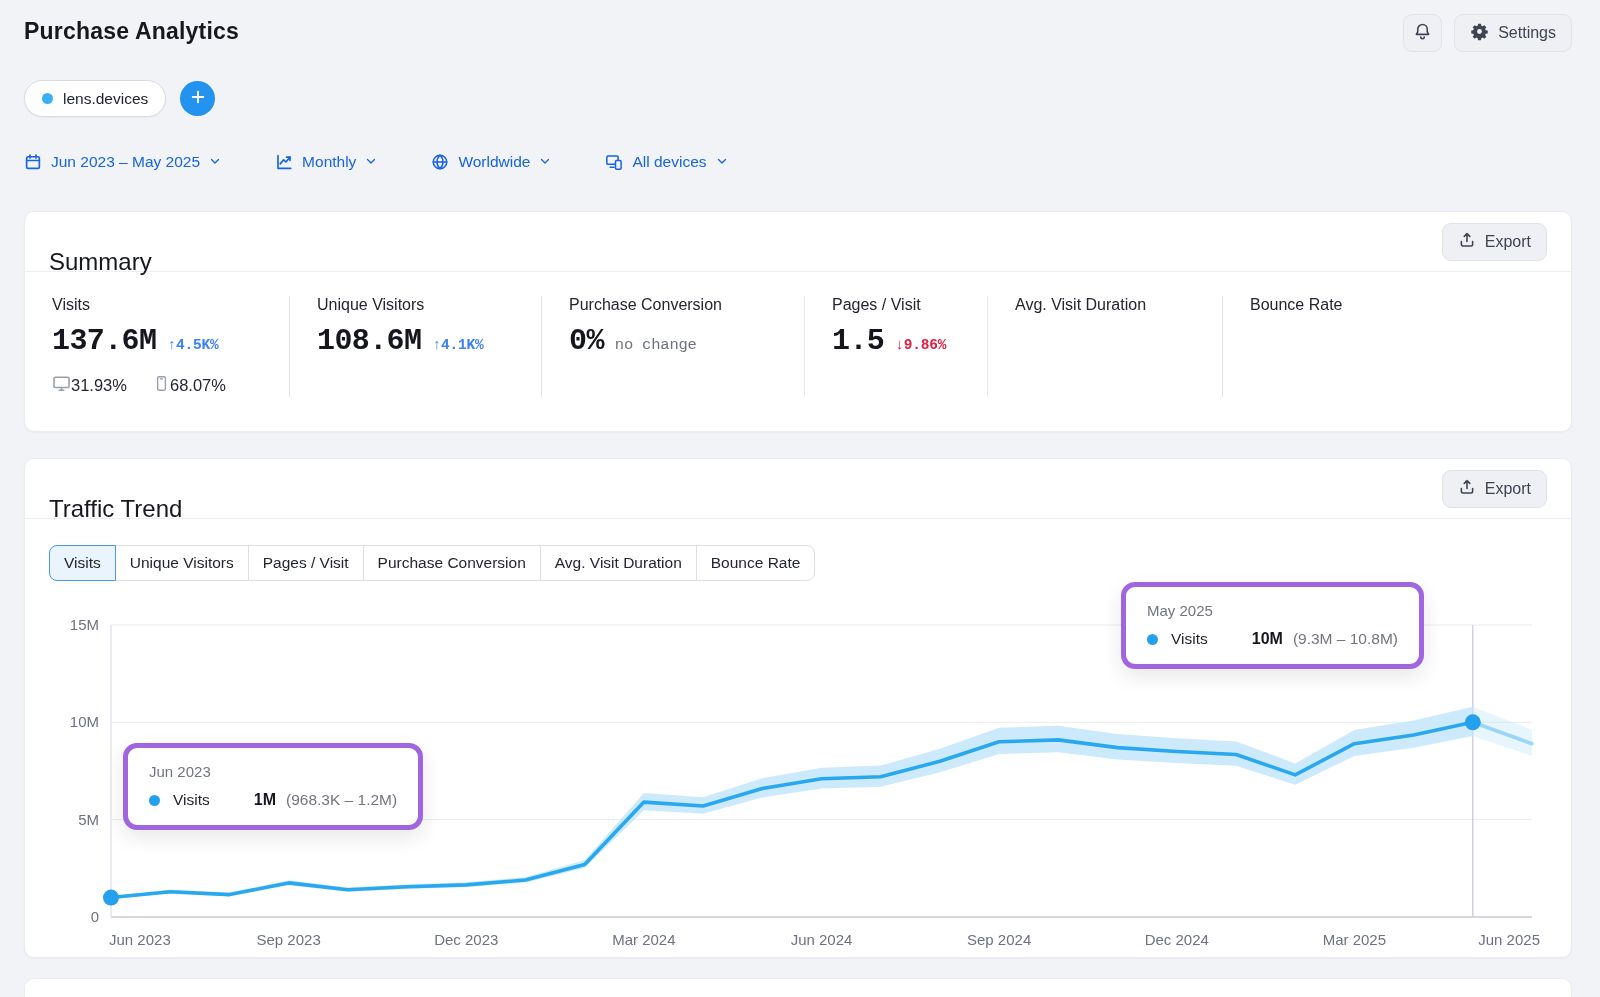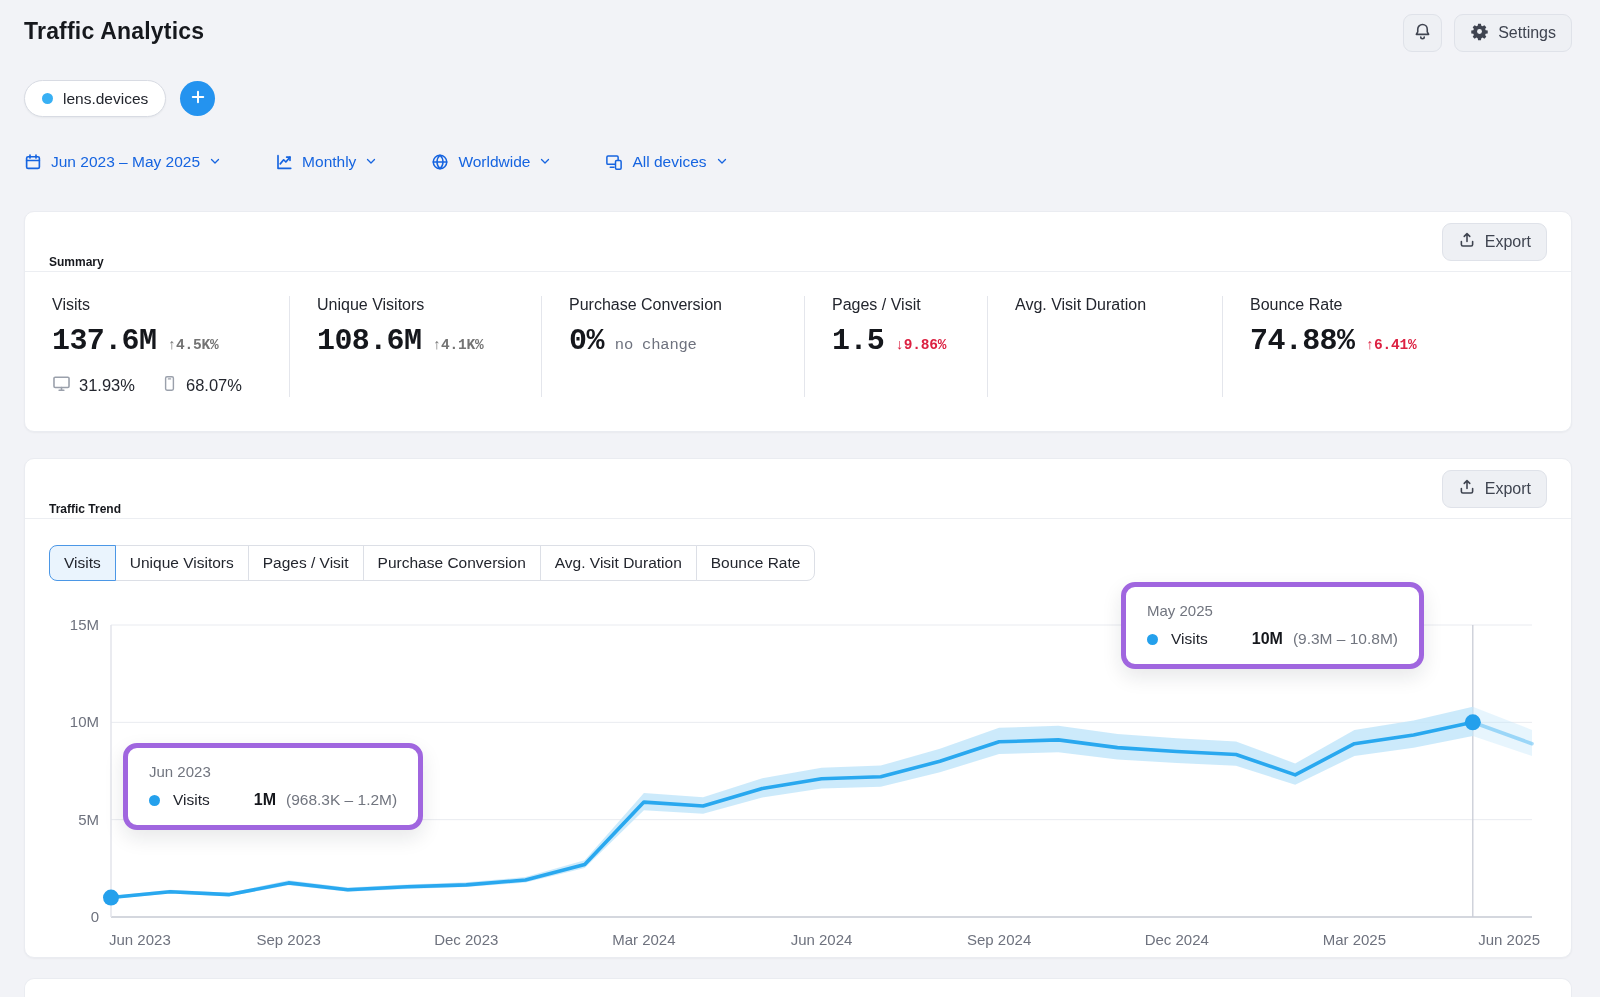--- a/index.html
+++ b/index.html
@@ -38,35 +38,35 @@
   .filter { display:inline-flex; align-items:flex-start; gap:9px; color:#1664e0; font-size:15.5px; cursor:pointer; }
   .filter svg { flex:none; }
   
   .card {
     background:#fff; border:1px solid #eaecf1; border-radius:10px;
     box-shadow:0 1px 2px rgba(23,28,38,.04); margin:0 28px 0 24px;
   }
   .card.summary { margin-top:36px; }
   .card.trend   { margin-top:26px; }
   .card-head { display:flex; justify-content:space-between; align-items:center; height:60px; padding:0 24px; border-bottom:1px solid #eceef2; }
-  .card-title { font-size:12px; font-weight:bold; color:#16181d;margin-top:40px; }
+  .card-title { font-size:24px; font-weight:normal; color:#16181d;margin-top:40px; }
   
   .summary-body { display:flex; padding:24px 0 34px; }
   .metric { padding:0 12px 0 27px; flex:none; }
   .metric + .metric { border-left:1px solid #e4e6ec; }
   .m-visits{width:264px}.m-unique{width:252px}.m-conv{width:263px}.m-pages{width:183px}.m-dur{width:235px}.m-bounce{flex:1}
   .metric-label { font-size:16px; color:#23262e; margin-bottom:10px; }
   .metric-line  { display:flex; align-items:baseline; gap:11px;font-family:Liberation Mono, monospace; }
   .metric-value { font-size:30px; font-weight:bold; letter-spacing:-.6px; color:#15171c; }
   .metric-change { font-size:14.5px; font-weight:bold; letter-spacing:-.2px; }
-  .chg-good { color:#737373; }
+  .chg-good { color:#3b82f6; }
   .chg-bad  { color:#dc2041; }
   .chg-none { color:#6e727e; font-weight:normal; font-size:15.5px;text-align:right; }
   .devices { display:flex; gap:26px; margin-top:16px; align-items:center; font-size:16.5px; color:#23262e; }
-  .dev { display:flex; gap:8px; align-items:center; color:#23262e; }
+  .dev { display:flex; align-items:center; color:#23262e; }
   .dev svg { color:#9aa0ab; }
   
   .trend-body { position:relative; padding:26px 24px 6px; }
   .tabs { display:flex; }
   .tab {
     padding:8px 14px; font-size:15.5px; color:#23262e; background:#fff;
     border:1px solid #dcdfe6; margin-left:-1px; cursor:pointer; white-space:nowrap;
   }
   .tab:first-child { border-radius:8px 0 0 8px; margin-left:0; }
   .tab:last-child  { border-radius:0 8px 8px 0; }
@@ -85,21 +85,21 @@
   .tt-range { color:#71757f; margin-left:10px; }
   .tt-jun { left:98px; top:224px; }
   .tt-may { left:1096px; top:63px; }
   
   .partial-card { height:46px; margin:20px 28px 0 24px; background:#fff; border:1px solid #eaecf1; border-bottom:none; border-radius:10px 10px 0 0; }
 </style>
 </head>
 <body>
 
 <div class="topbar">
-  <h1 class="page-title">Traffic Analytics</h1>
+  <h1 class="page-title">Purchase Analytics</h1>
   <div class="top-actions">
     <button class="gbtn icon-only">
       <span>
         <svg width="19" height="19" viewBox="0 0 24 24" fill="none" stroke="#3f4450" stroke-width="2" stroke-linecap="round" stroke-linejoin="round">
             <path d="M12 3.2a6 6 0 0 0-6 6v3.2L4.2 15.6h15.6L18 12.4V9.2a6 6 0 0 0-6-6z"></path>
             <path d="M9.8 18.9a2.2 2.2 0 0 0 4.4 0"></path>
           </svg>
       </span>
     </button>
     <button class="gbtn">
@@ -249,24 +249,20 @@
       <div class="metric-line">
         <span class="metric-value">1.5</span>
         <span class="metric-change chg-bad">↓9.86%</span>
       </div>
     </div>
     <div class="metric m-dur">
       <div class="metric-label">Avg. Visit Duration</div>
     </div>
     <div class="metric m-bounce">
       <div class="metric-label">Bounce Rate</div>
-      <div class="metric-line">
-        <span class="metric-value">74.88%</span>
-        <span class="metric-change chg-bad">↑6.41%</span>
-      </div>
     </div>
   </div>
 </div>
 
 <div class="card trend">
   <div class="card-head">
     <span class="card-title">Traffic Trend</span>
     <button class="gbtn">
       <span>
         <svg width="18" height="18" viewBox="0 0 24 24" fill="none" stroke="#3f4450" stroke-width="2.1" stroke-linecap="round" stroke-linejoin="round">

